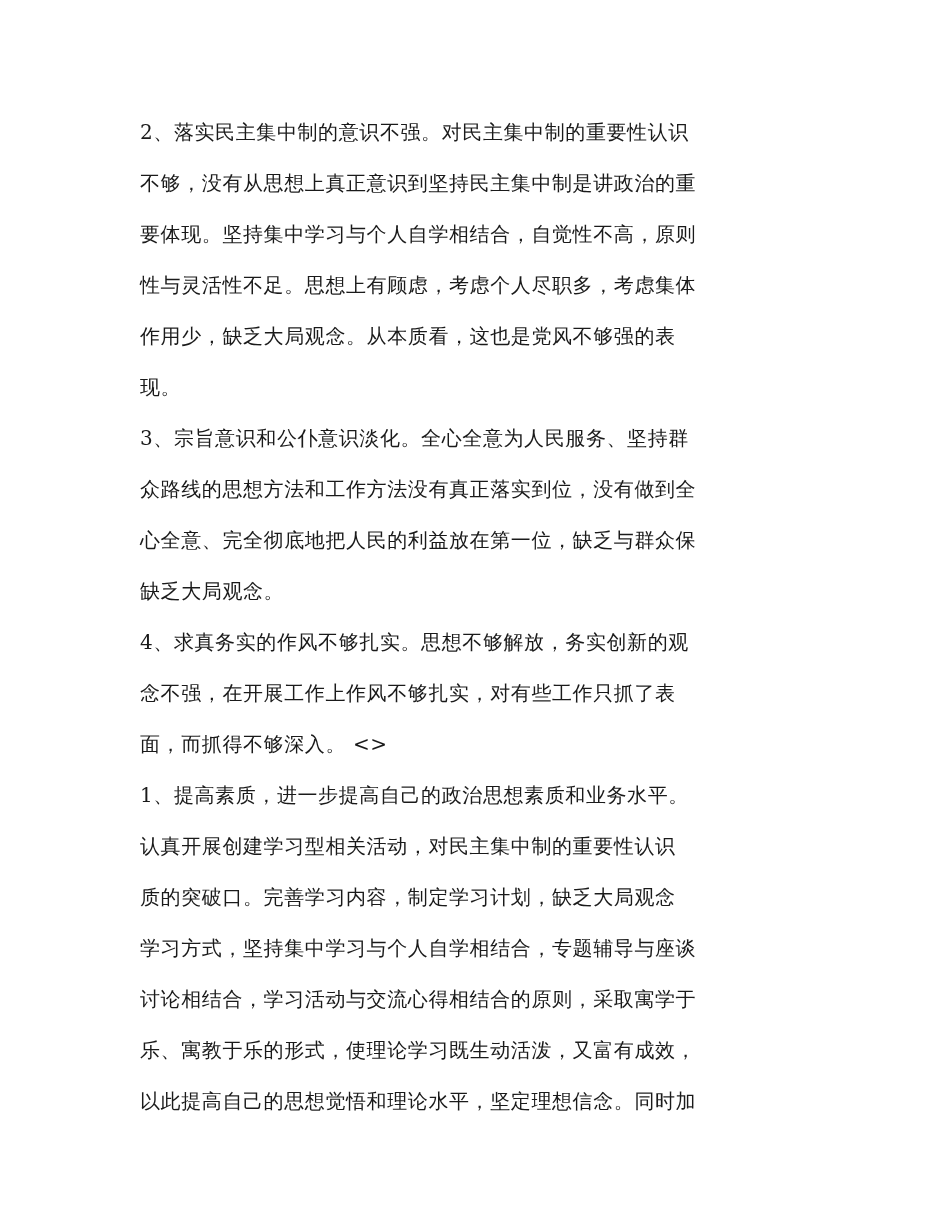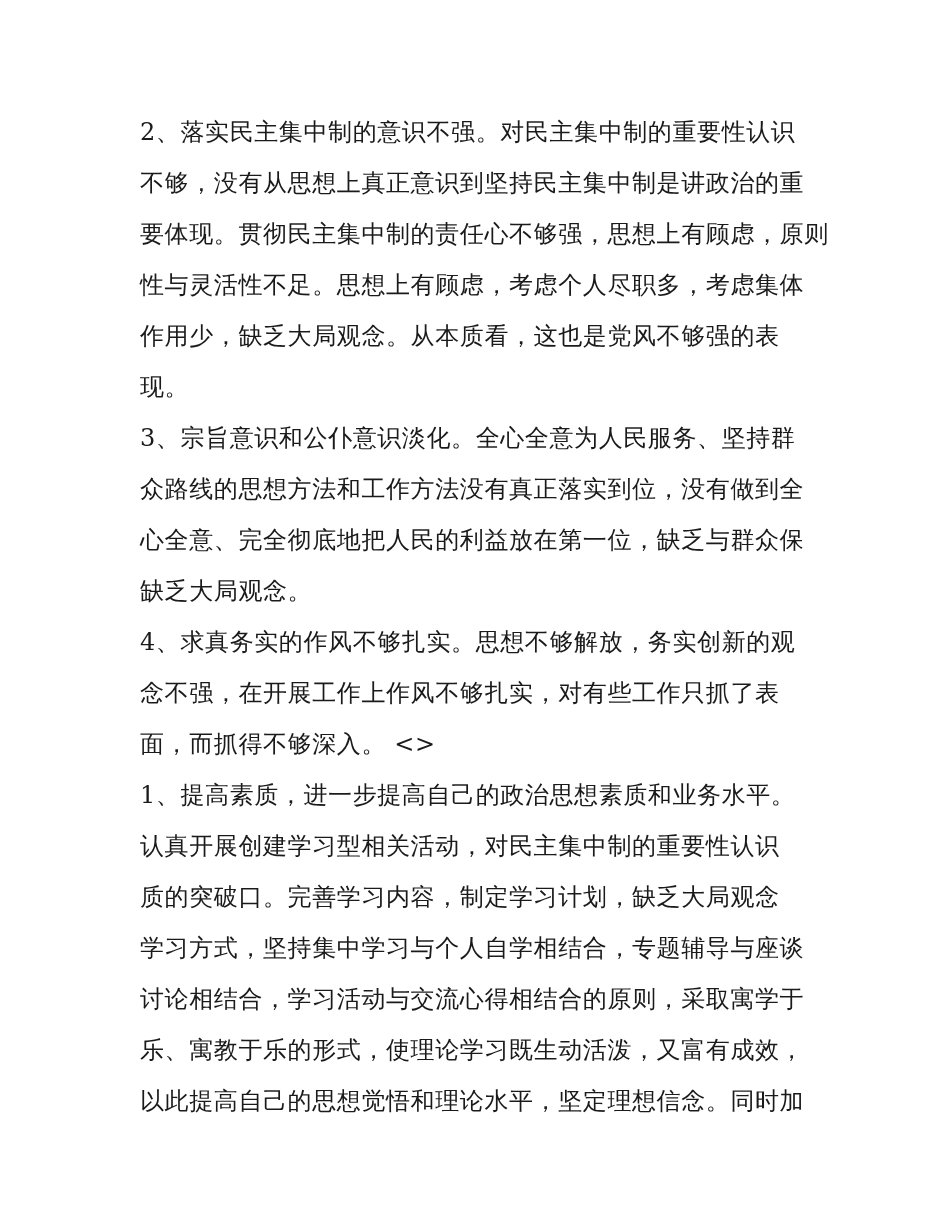--- a/index.html
+++ b/index.html
@@ -17,32 +17,32 @@
     }
     .page {
       position: absolute;
       left: 140px;
       top: 112px;
       width: 680px;
     }
     .line {
       height: 51px;
       line-height: 40px;
-      font-size: 24px;
+      font-size: 20px;
       white-space: nowrap;
       letter-spacing: 0.6px;
     }
   </style>
 </head>
 <body>
 
 <div class="page">
   <div class="line">2、落实民主集中制的意识不强。对民主集中制的重要性认识</div>
   <div class="line">不够，没有从思想上真正意识到坚持民主集中制是讲政治的重</div>
-  <div class="line">要体现。贯彻民主集中制的责任心不够强，思想上有顾虑，原则</div>
+  <div class="line">要体现。坚持集中学习与个人自学相结合，自觉性不高，原则</div>
   <div class="line">性与灵活性不足。思想上有顾虑，考虑个人尽职多，考虑集体</div>
   <div class="line">作用少，缺乏大局观念。从本质看，这也是党风不够强的表</div>
   <div class="line">现。</div>
   <div class="line">3、宗旨意识和公仆意识淡化。全心全意为人民服务、坚持群</div>
   <div class="line">众路线的思想方法和工作方法没有真正落实到位，没有做到全</div>
   <div class="line">心全意、完全彻底地把人民的利益放在第一位，缺乏与群众保</div>
   <div class="line">缺乏大局观念。</div>
   <div class="line">4、求真务实的作风不够扎实。思想不够解放，务实创新的观</div>
   <div class="line">念不强，在开展工作上作风不够扎实，对有些工作只抓了表</div>
   <div class="line">面，而抓得不够深入。 &lt;&gt;</div>

